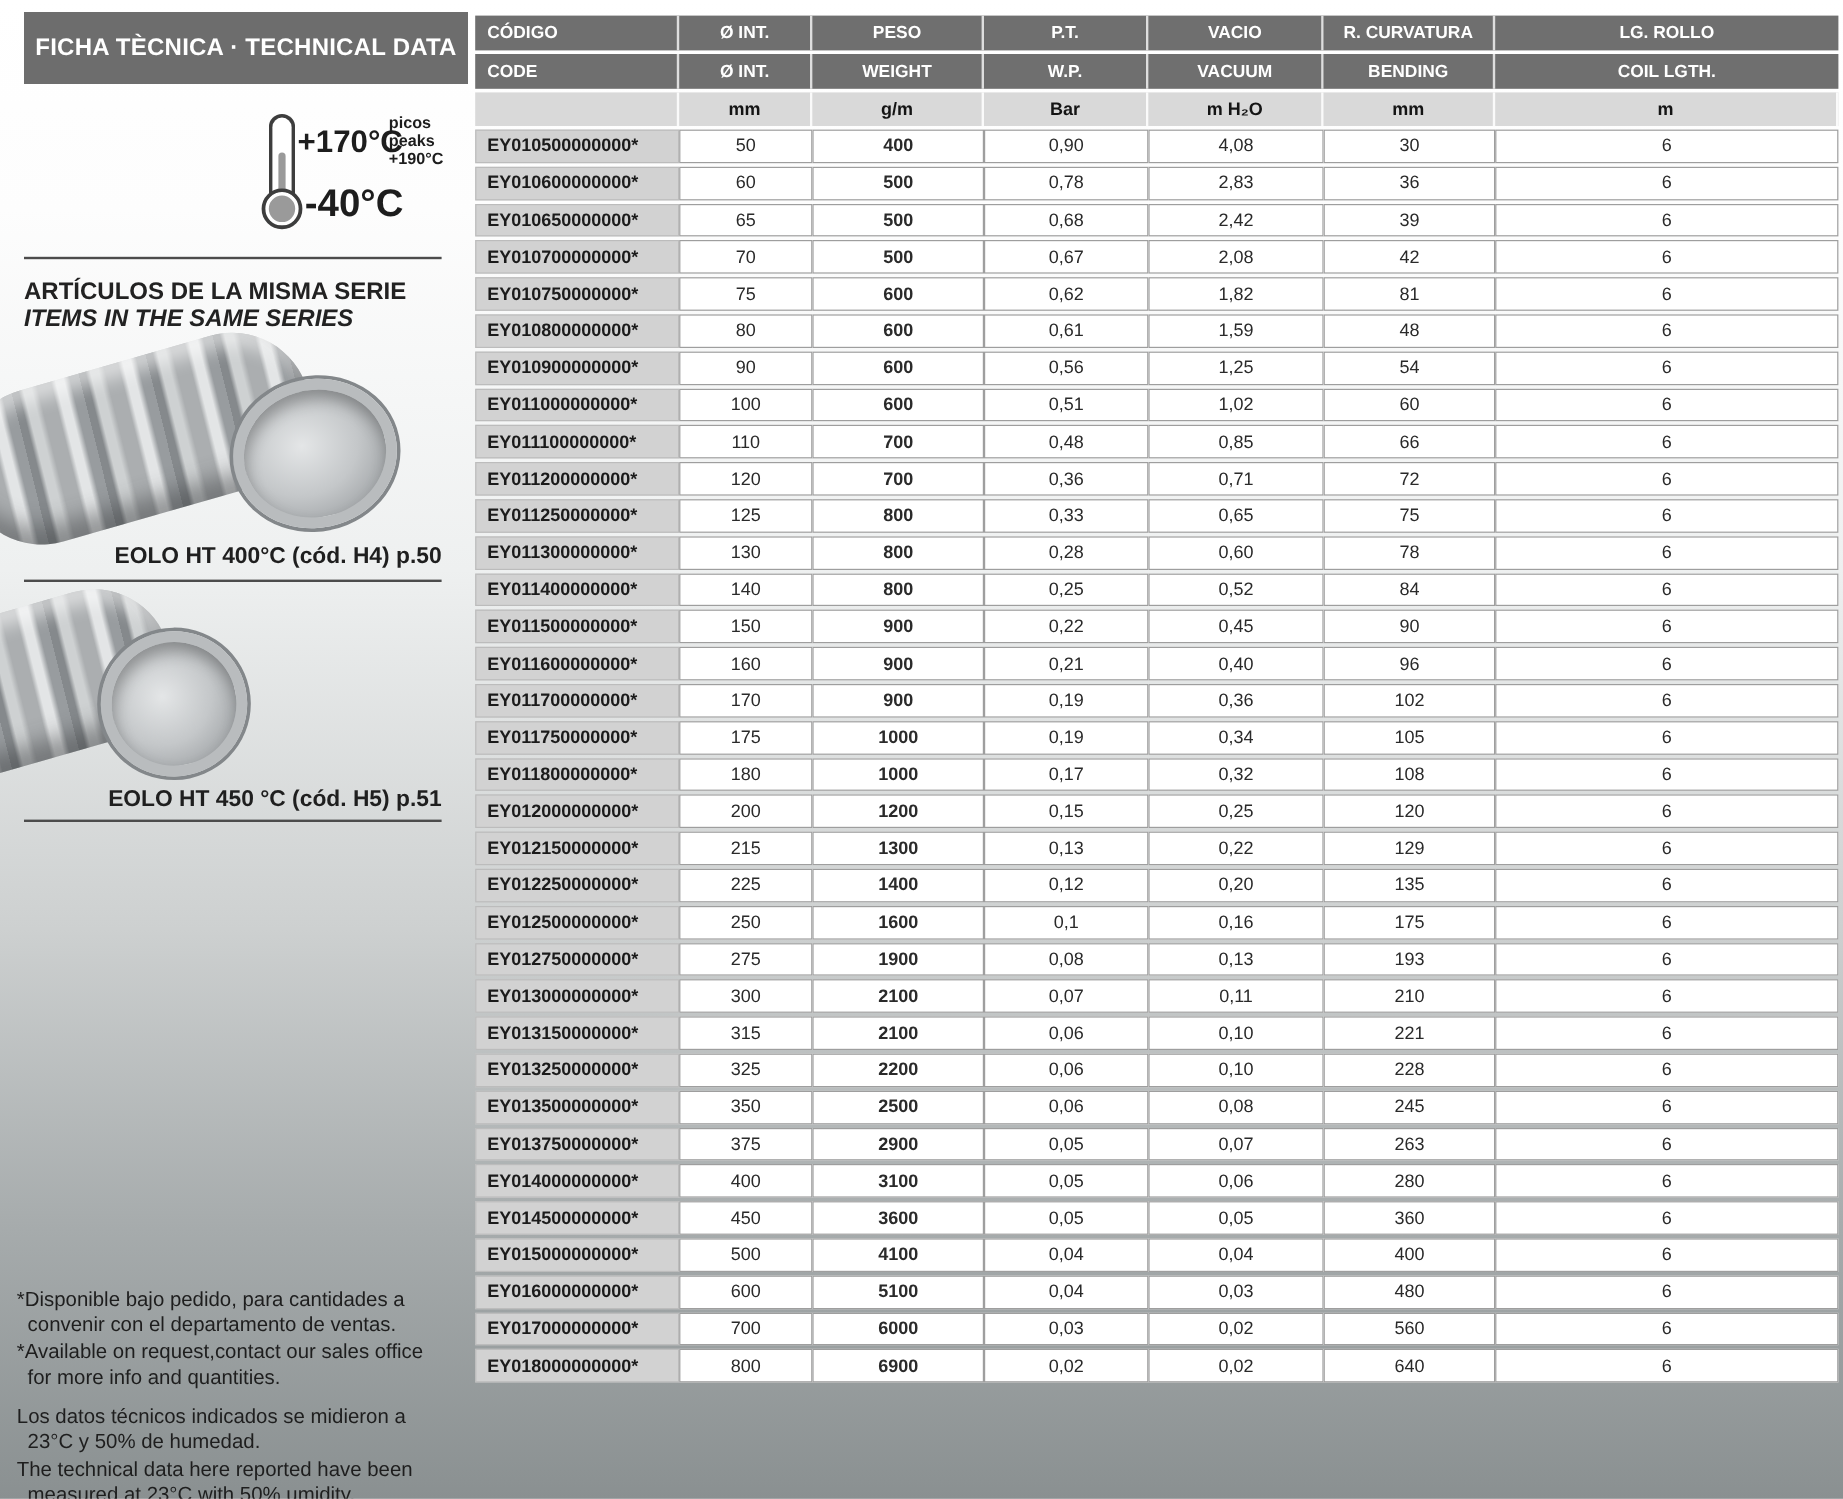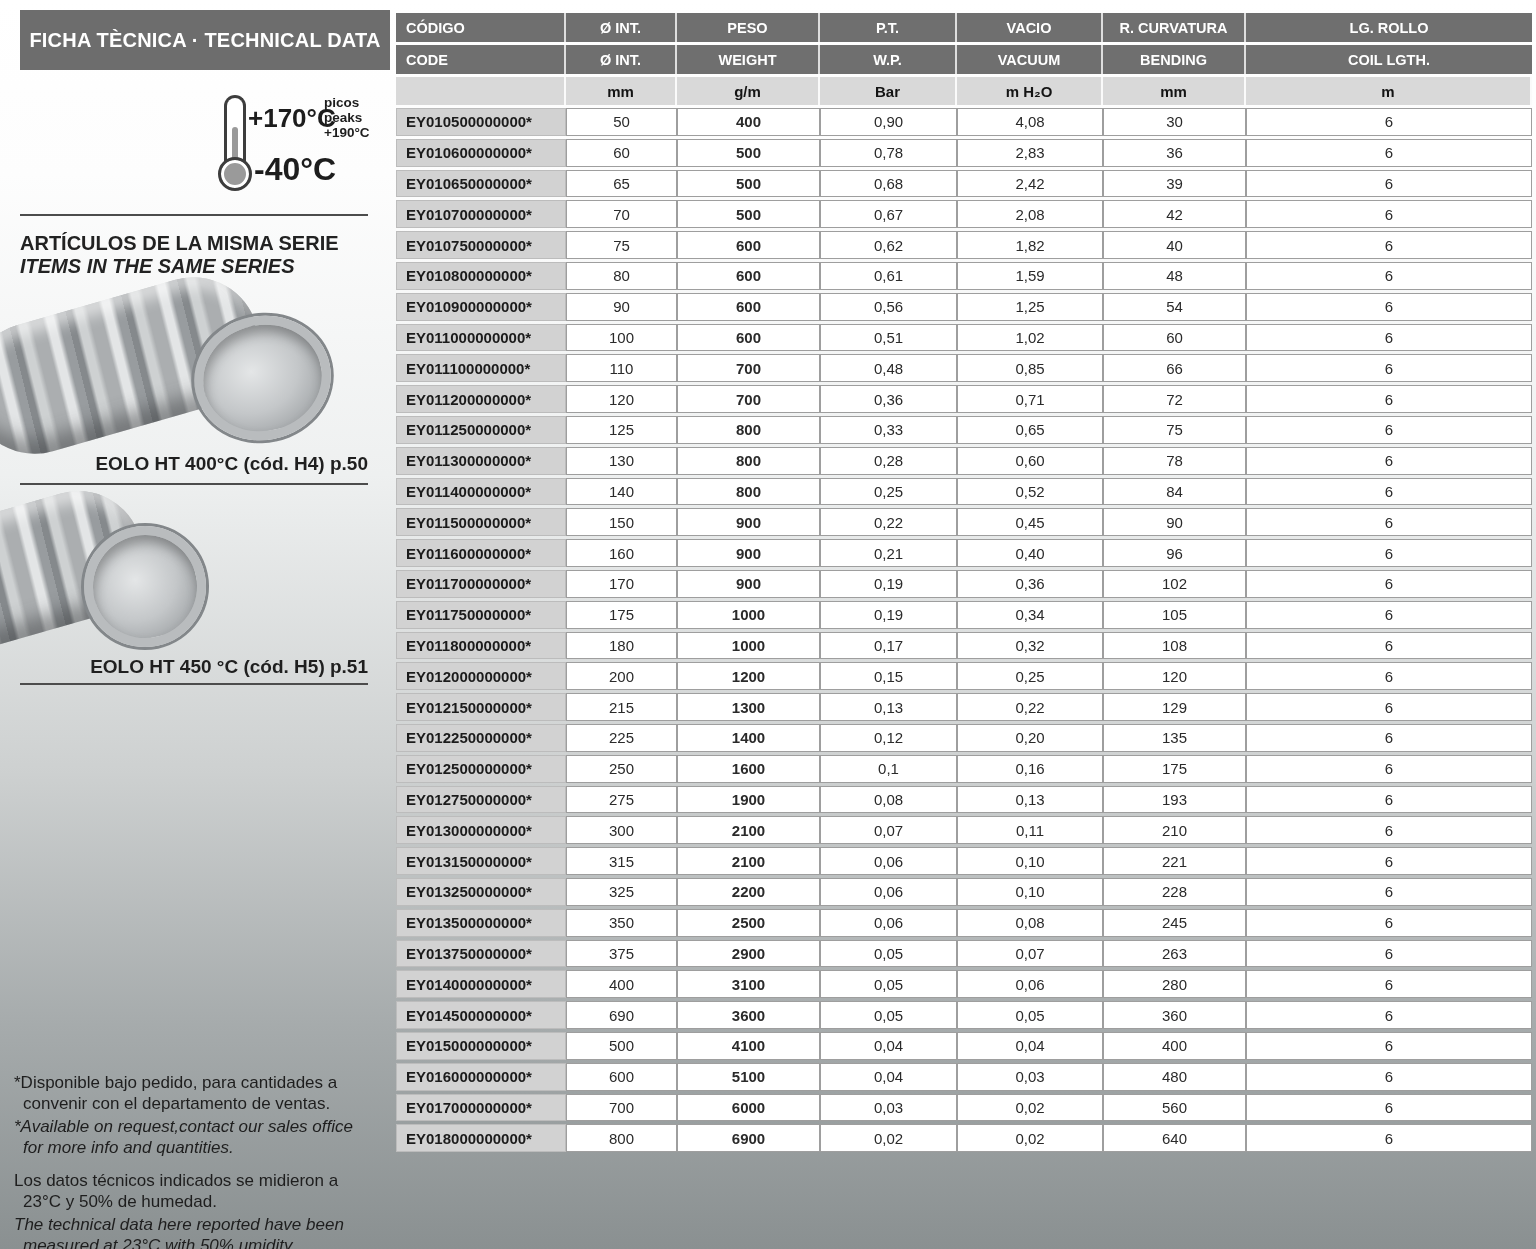--- a/index.html
+++ b/index.html
@@ -53,21 +53,21 @@
     background:radial-gradient(ellipse at 42% 42%,#e4e6e7 0%,#c4c7c9 48%,#8e9295 100%);
     border:9px solid #b9bcbe; box-shadow:0 0 0 3px #83878a, inset 0 8px 12px rgba(0,0,0,.28);
     transform:rotate(-12deg);
   }
   .caption { position:absolute; left:20px; width:348px; text-align:right; font-size:19px; font-weight:bold; color:#1f1f1f; white-space:nowrap; }
   .caption1 { top:453px; } .caption2 { top:656px; }
 
   .footnotes { position:absolute; left:14px; top:1072px; width:348px; color:#1e1e1e; font-size:17px; line-height:21px; }
   .footnotes p { padding-left:9px; text-indent:-9px; margin-bottom:2px; }
   .footnotes p.gap { margin-top:12px; }
-  .footnotes p.it { font-style:italic; }
+  .footnotes p.it { }
 
   
   .table-wrap { position:absolute; left:396px; top:10px; width:1136px; }
   table { border-collapse:separate; border-spacing:0 3px; table-layout:fixed; width:1136px; }
   thead th {
     background:#6f6f6f; color:#fff; font-size:14.5px; font-weight:bold;
     height:29px; border-right:2px solid #dedede; text-align:center; overflow:hidden; white-space:nowrap;
   }
   thead th:last-child { border-right:none; }
   thead tr.urow th { background:#d9d9d9; color:#141414; font-size:15px; height:28px; border-right:2px solid #fafafa; }
@@ -213,21 +213,21 @@
             <td>2,08</td>
             <td>42</td>
             <td>6</td>
           </tr>
           <tr>
             <td class="code">EY010750000000*</td>
             <td>75</td>
             <td class="bold">600</td>
             <td>0,62</td>
             <td>1,82</td>
-            <td>40</td>
+            <td>81</td>
             <td>6</td>
           </tr>
           <tr>
             <td class="code">EY010800000000*</td>
             <td>80</td>
             <td class="bold">600</td>
             <td>0,61</td>
             <td>1,59</td>
             <td>48</td>
             <td>6</td>
@@ -434,21 +434,21 @@
             <td class="code">EY014000000000*</td>
             <td>400</td>
             <td class="bold">3100</td>
             <td>0,05</td>
             <td>0,06</td>
             <td>280</td>
             <td>6</td>
           </tr>
           <tr>
             <td class="code">EY014500000000*</td>
-            <td>690</td>
+            <td>450</td>
             <td class="bold">3600</td>
             <td>0,05</td>
             <td>0,05</td>
             <td>360</td>
             <td>6</td>
           </tr>
           <tr>
             <td class="code">EY015000000000*</td>
             <td>500</td>
             <td class="bold">4100</td>

